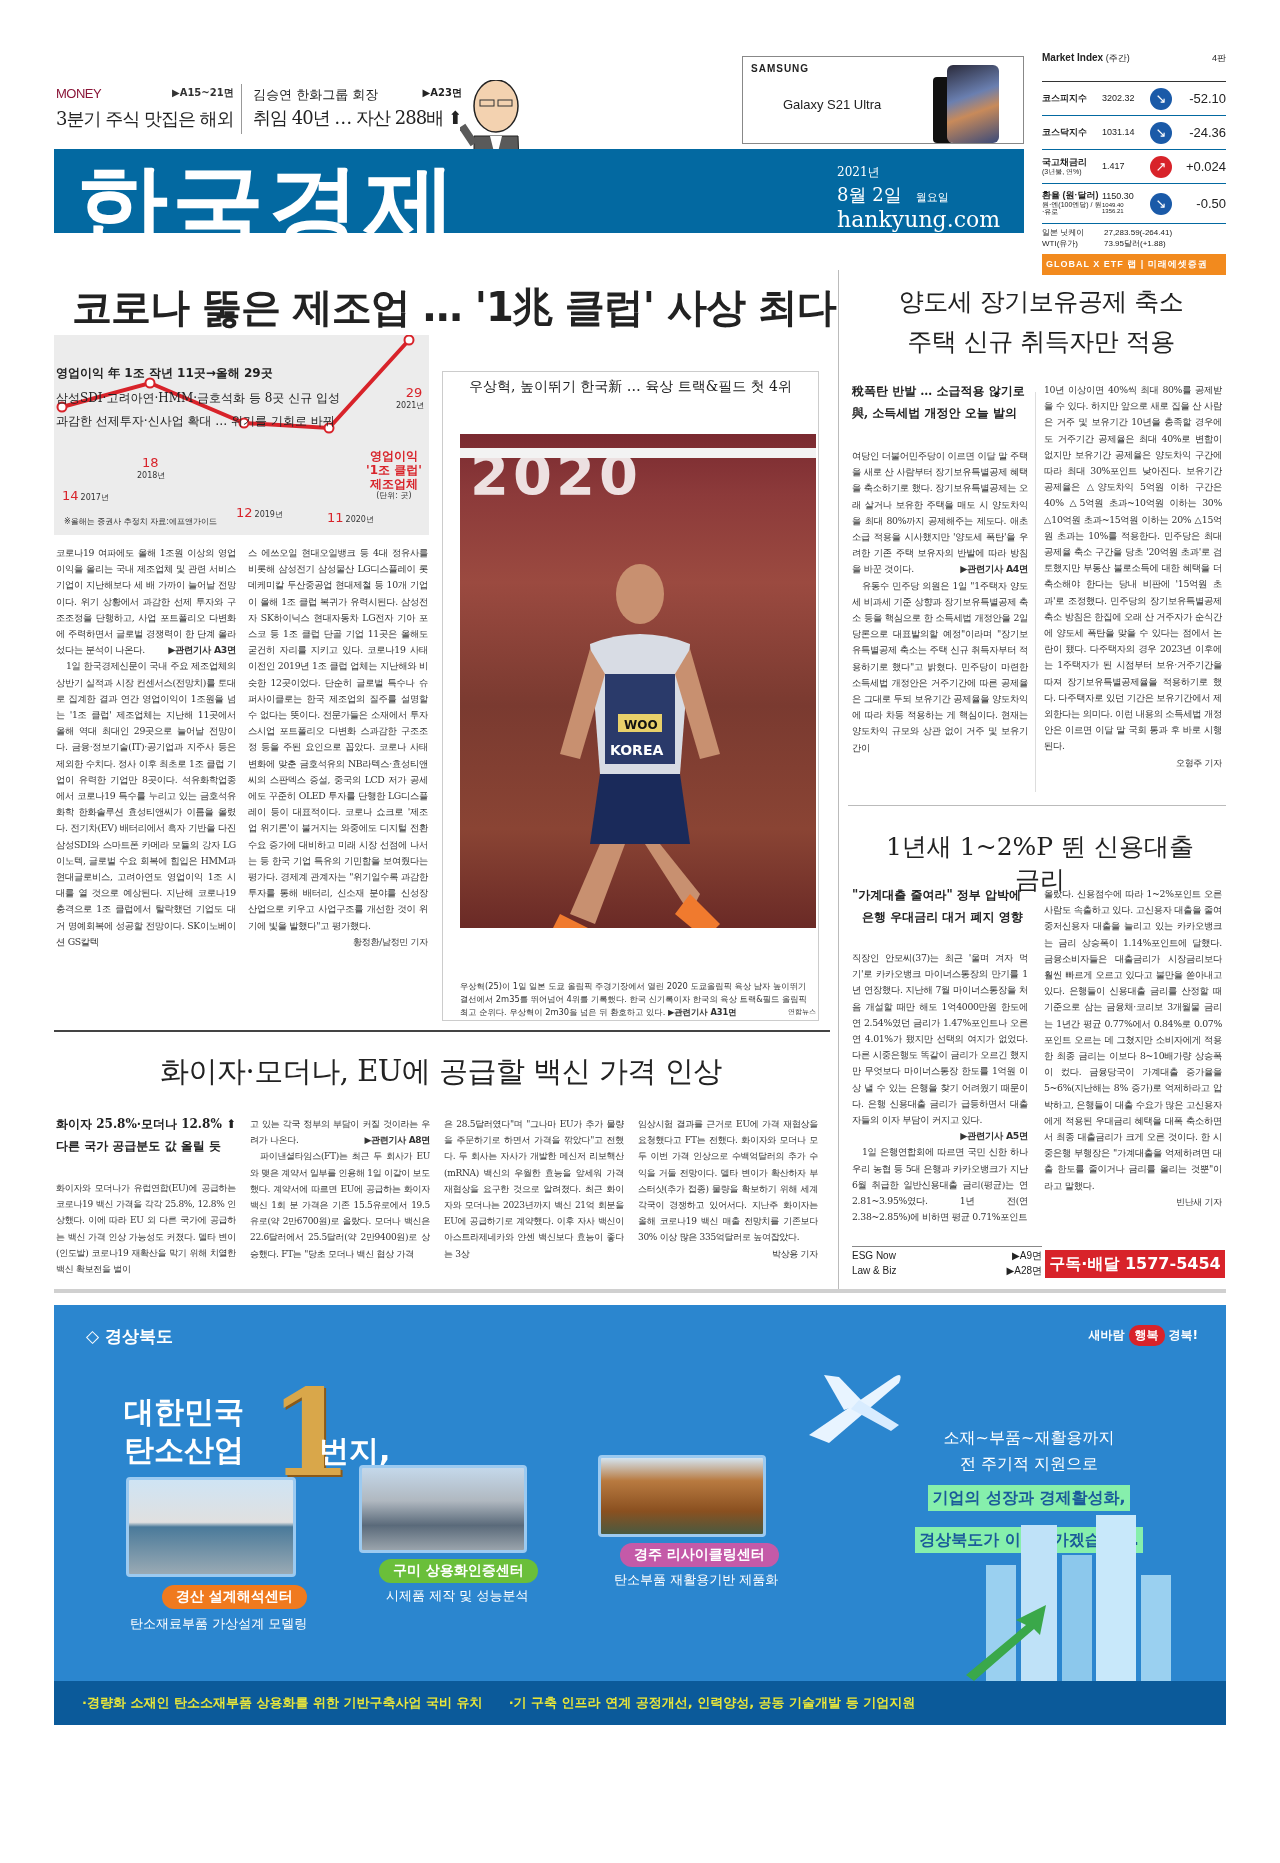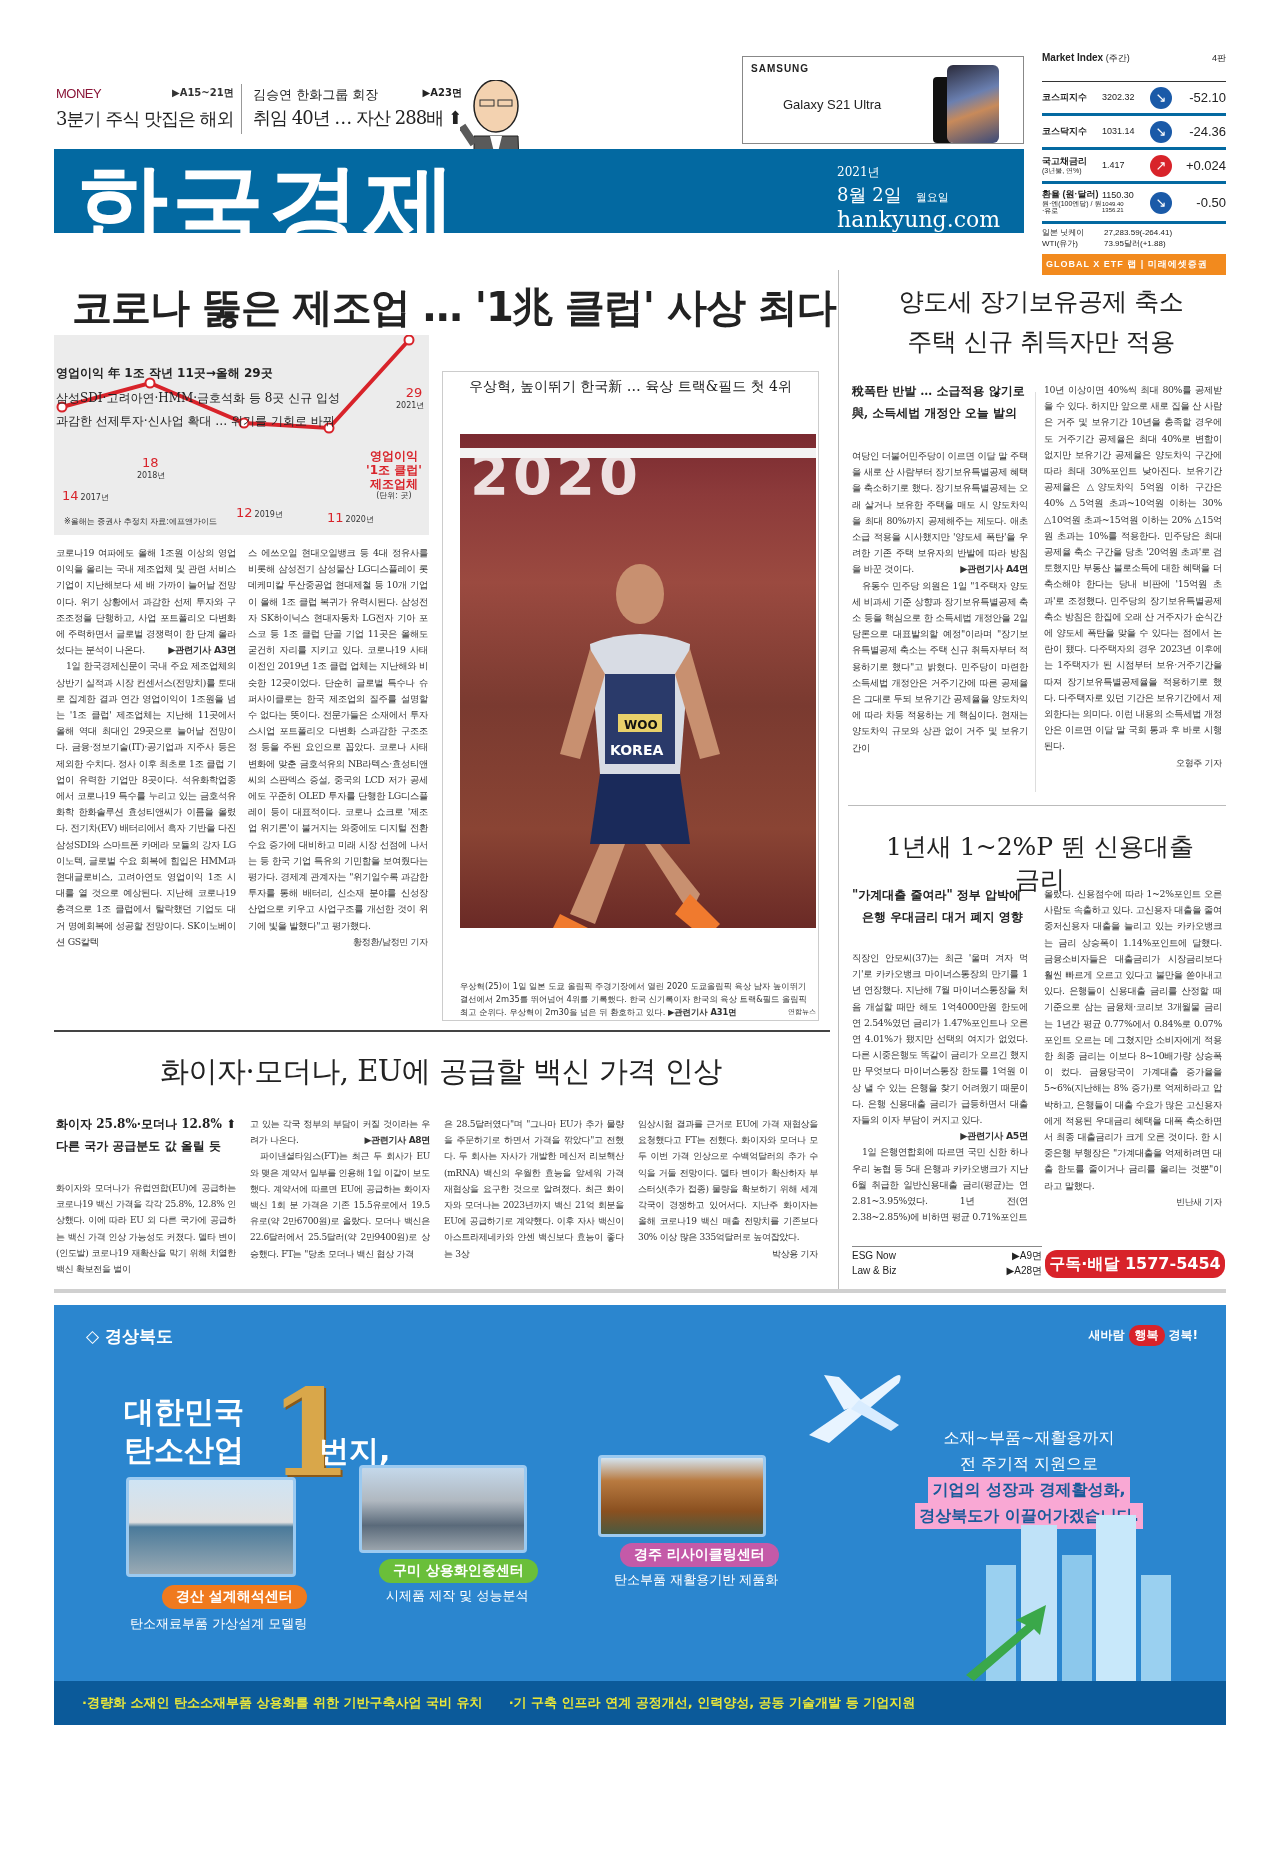--- a/index.html
+++ b/index.html
@@ -29,21 +29,21 @@
 .mast-date{position:absolute;left:783px;top:12px;color:#fff}
 .mast-date .yr{font-size:12px}
 .mast-date .md{font-size:18px;display:block;margin-top:2px}
 .mast-date .dow{font-size:11px;margin-left:14px}
 .mast-date .site{font-size:22px;display:block}
 .mast-date .issue{font-size:8px;display:block;margin-top:6px;font-family:"DejaVu Sans",sans-serif}
 
 .market{left:1042px;top:52px;width:184px}
 .mk-head{display:flex;justify-content:space-between;font-size:9px;border-bottom:1px solid #333;padding-bottom:16px;font-family:"Liberation Sans",sans-serif}
 .mk-head b{font-size:10px}
-.mk-row{display:flex;align-items:center;height:34px;border-bottom:3px solid #0369a1;font-size:9px;font-family:"Liberation Sans",sans-serif}
+.mk-row{display:flex;align-items:center;height:34px;border-bottom:1px solid #0369a1;font-size:9px;font-family:"Liberation Sans",sans-serif}
 .mk-name{width:60px;font-weight:bold;font-size:9px;line-height:1.1}
 .mk-name small{font-weight:normal;font-size:7px;display:block}
 .mk-val{width:48px;font-size:9px;line-height:1.1}
 .mk-val small{font-size:6px;display:block}
 .mk-arrow{width:22px;height:22px;border-radius:50%;color:#fff;font-size:13px;display:flex;align-items:center;justify-content:center;margin-right:6px}
 .mk-arrow.down{background:#1a5aa8}
 .mk-arrow.up{background:#d8232a}
 .mk-chg{flex:1;text-align:right;font-size:13px}
 .mk-extra{font-size:8px;font-family:"Liberation Sans",sans-serif;margin-top:4px;line-height:1.35}
 .mk-extra span{display:inline-block;width:62px}
@@ -77,32 +77,32 @@
 .h3{left:870px;top:830px;font-size:25px;width:340px;text-align:center}
 .sub-r2{left:852px;top:884px;font-size:12px;font-weight:bold;line-height:22px}
 .vline{width:1px;background:#bbb}
 .hline{height:1px;background:#bbb}
 .hline-dk{height:2px;background:#444}
 
 .h4{left:160px;top:1052px;font-size:29px;letter-spacing:-.5px}
 .sub-v{left:56px;top:1113px;font-size:12px;font-weight:bold;line-height:22px}
 .sections{left:852px;top:1248px;width:190px;font-size:10px;font-family:"Liberation Sans",sans-serif;line-height:15px}
 .sections .row{display:flex;justify-content:space-between}
-.subscribe{left:1045px;top:1250px;width:180px;height:28px;background:#d8232a;color:#fff;font-weight:bold;font-size:16px;font-family:"DejaVu Sans",sans-serif;display:flex;align-items:center;justify-content:center;border-radius:12px}
+.subscribe{left:1045px;top:1250px;width:180px;height:28px;background:#d8232a;color:#fff;font-weight:bold;font-size:16px;font-family:"DejaVu Sans",sans-serif;display:flex;align-items:center;justify-content:center;border-radius:0}
 
 .ad-gb{left:54px;top:1305px;width:1172px;height:420px;background:#2b86cf;overflow:hidden}
 .ad-gb .logo{position:absolute;left:32px;top:20px;color:#fff;font-size:17px;font-weight:bold;font-family:"DejaVu Sans",sans-serif}
 .ad-gb .slogan{position:absolute;right:28px;top:20px;color:#fff;font-size:12px;font-weight:bold;font-family:"DejaVu Sans",sans-serif}
 .ad-gb .slogan .heart{display:inline-block;background:#d8232a;padding:2px 6px;border-radius:10px;margin:0 4px}
 .ad-gb .h-left{position:absolute;left:70px;top:88px;color:#fff;font-size:30px;font-weight:bold;line-height:38px;font-family:"DejaVu Sans",sans-serif}
 .ad-gb .one{position:absolute;left:215px;top:68px;font-size:120px;font-weight:bold;color:#d9a74a;font-family:"DejaVu Serif",serif;text-shadow:2px 2px 0 #8a5a1a;line-height:1}
 .ad-gb .bunji{position:absolute;left:265px;top:126px;color:#fff;font-size:30px;font-weight:bold;font-family:"DejaVu Sans",sans-serif}
 .ad-gb .gb{position:absolute;left:355px;top:88px;color:#e9e63a;font-size:62px;font-weight:bold;font-family:"DejaVu Sans",sans-serif;letter-spacing:2px}
 .ad-gb .right-txt{position:absolute;left:830px;top:120px;width:290px;text-align:center;color:#fff;font-size:16px;line-height:26px;font-family:"DejaVu Sans",sans-serif}
-.ad-gb .hi{display:inline-block;background:#f9a8d4;color:#1a5a9a;font-weight:bold;padding:0 4px;margin:0 0}
+.ad-gb .hi{display:inline-block;background:#86efac;color:#1a5a9a;font-weight:bold;padding:0 4px;margin:8px 0}
 .plane{position:absolute;left:745px;top:60px;width:110px;height:80px}
 .center-img{position:absolute;border:3px solid #9ccaf0;border-radius:4px}
 .pill{position:absolute;color:#fff;font-size:14px;font-weight:bold;font-family:"DejaVu Sans",sans-serif;border-radius:14px;padding:3px 14px;white-space:nowrap}
 .pill-desc{position:absolute;color:#fff;font-size:13px;font-family:"DejaVu Sans",sans-serif;white-space:nowrap}
 .ad-gb .footer{position:absolute;left:0;bottom:0;width:100%;height:44px;background:#0b5a9a;color:#e9e63a;font-size:13px;font-weight:bold;font-family:"DejaVu Sans",sans-serif;display:flex;align-items:center;padding-left:28px;gap:26px}
 .bldg{position:absolute;right:40px;top:180px;width:220px;height:200px}
 </style>
 </head>
 <body>
 

